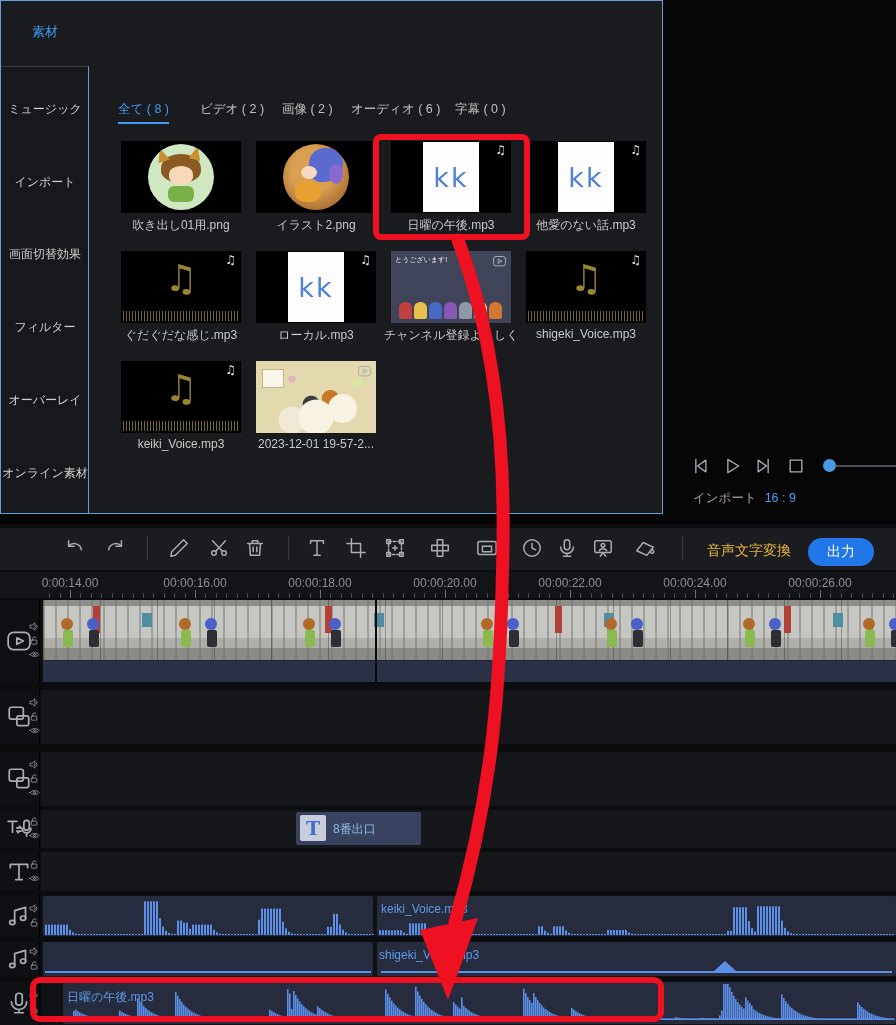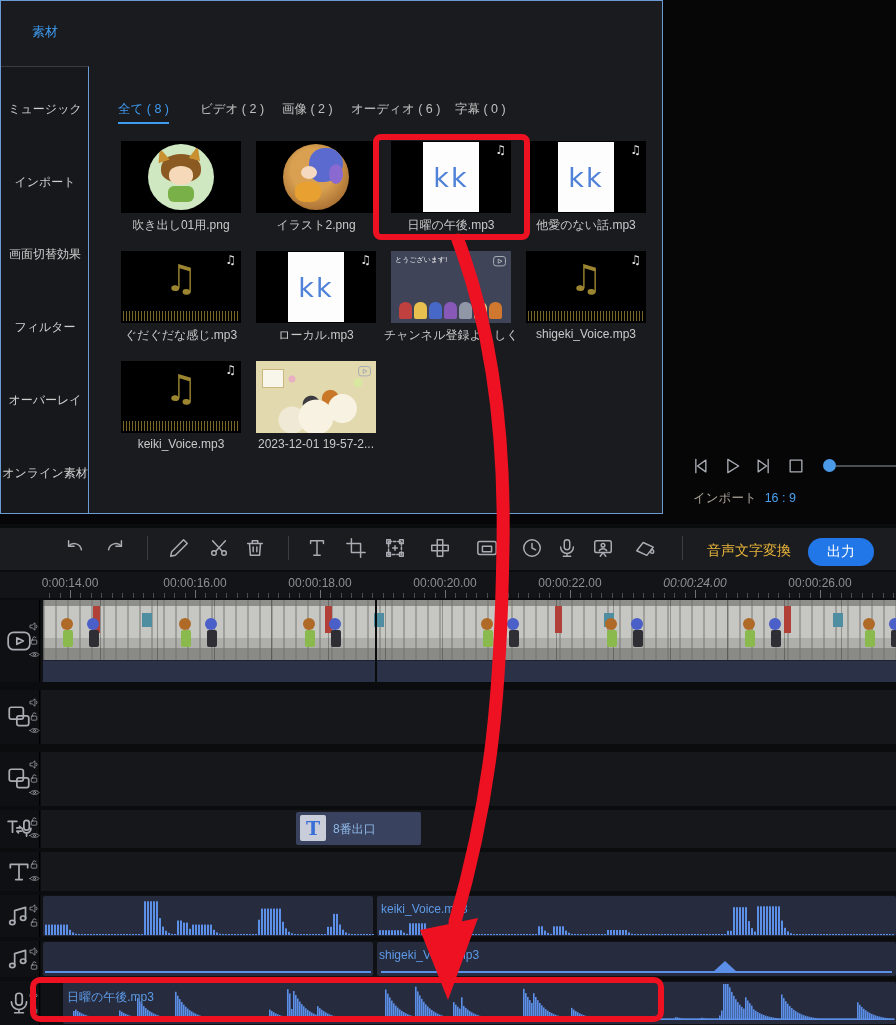--- a/index.html
+++ b/index.html
@@ -347,21 +347,21 @@
           </svg>
         </div>
         <div class="tb-div" style="left: 682px;"></div>
       </div>
     <div class="ruler" id="ruler">
         <div class="rlabel" style="left: 70px;">0:00:14.00</div>
         <div class="rlabel" style="left: 195px;">00:00:16.00</div>
         <div class="rlabel" style="left: 320px;">00:00:18.00</div>
         <div class="rlabel" style="left: 445px;">00:00:20.00</div>
         <div class="rlabel" style="left: 570px;">00:00:22.00</div>
-        <div class="rlabel" style="left: 695px; font-style: italic;">00:00:24.00</div>
+        <div class="rlabel" style="left: 695px;">00:00:24.00</div>
         <div class="rlabel" style="left: 820px;">00:00:26.00</div>
         <div class="tick" style="left: 49.2px; height: 5px;"></div>
         <div class="tick" style="left: 59.6px; height: 5px;"></div>
         <div class="tick major" style="left: 70px; height: 8px;"></div>
         <div class="tick" style="left: 80.4px; height: 5px;"></div>
         <div class="tick" style="left: 90.8px; height: 5px;"></div>
         <div class="tick" style="left: 101.3px; height: 5px;"></div>
         <div class="tick" style="left: 111.7px; height: 5px;"></div>
         <div class="tick" style="left: 122.1px; height: 5px;"></div>
         <div class="tick" style="left: 132.5px; height: 5px;"></div>

